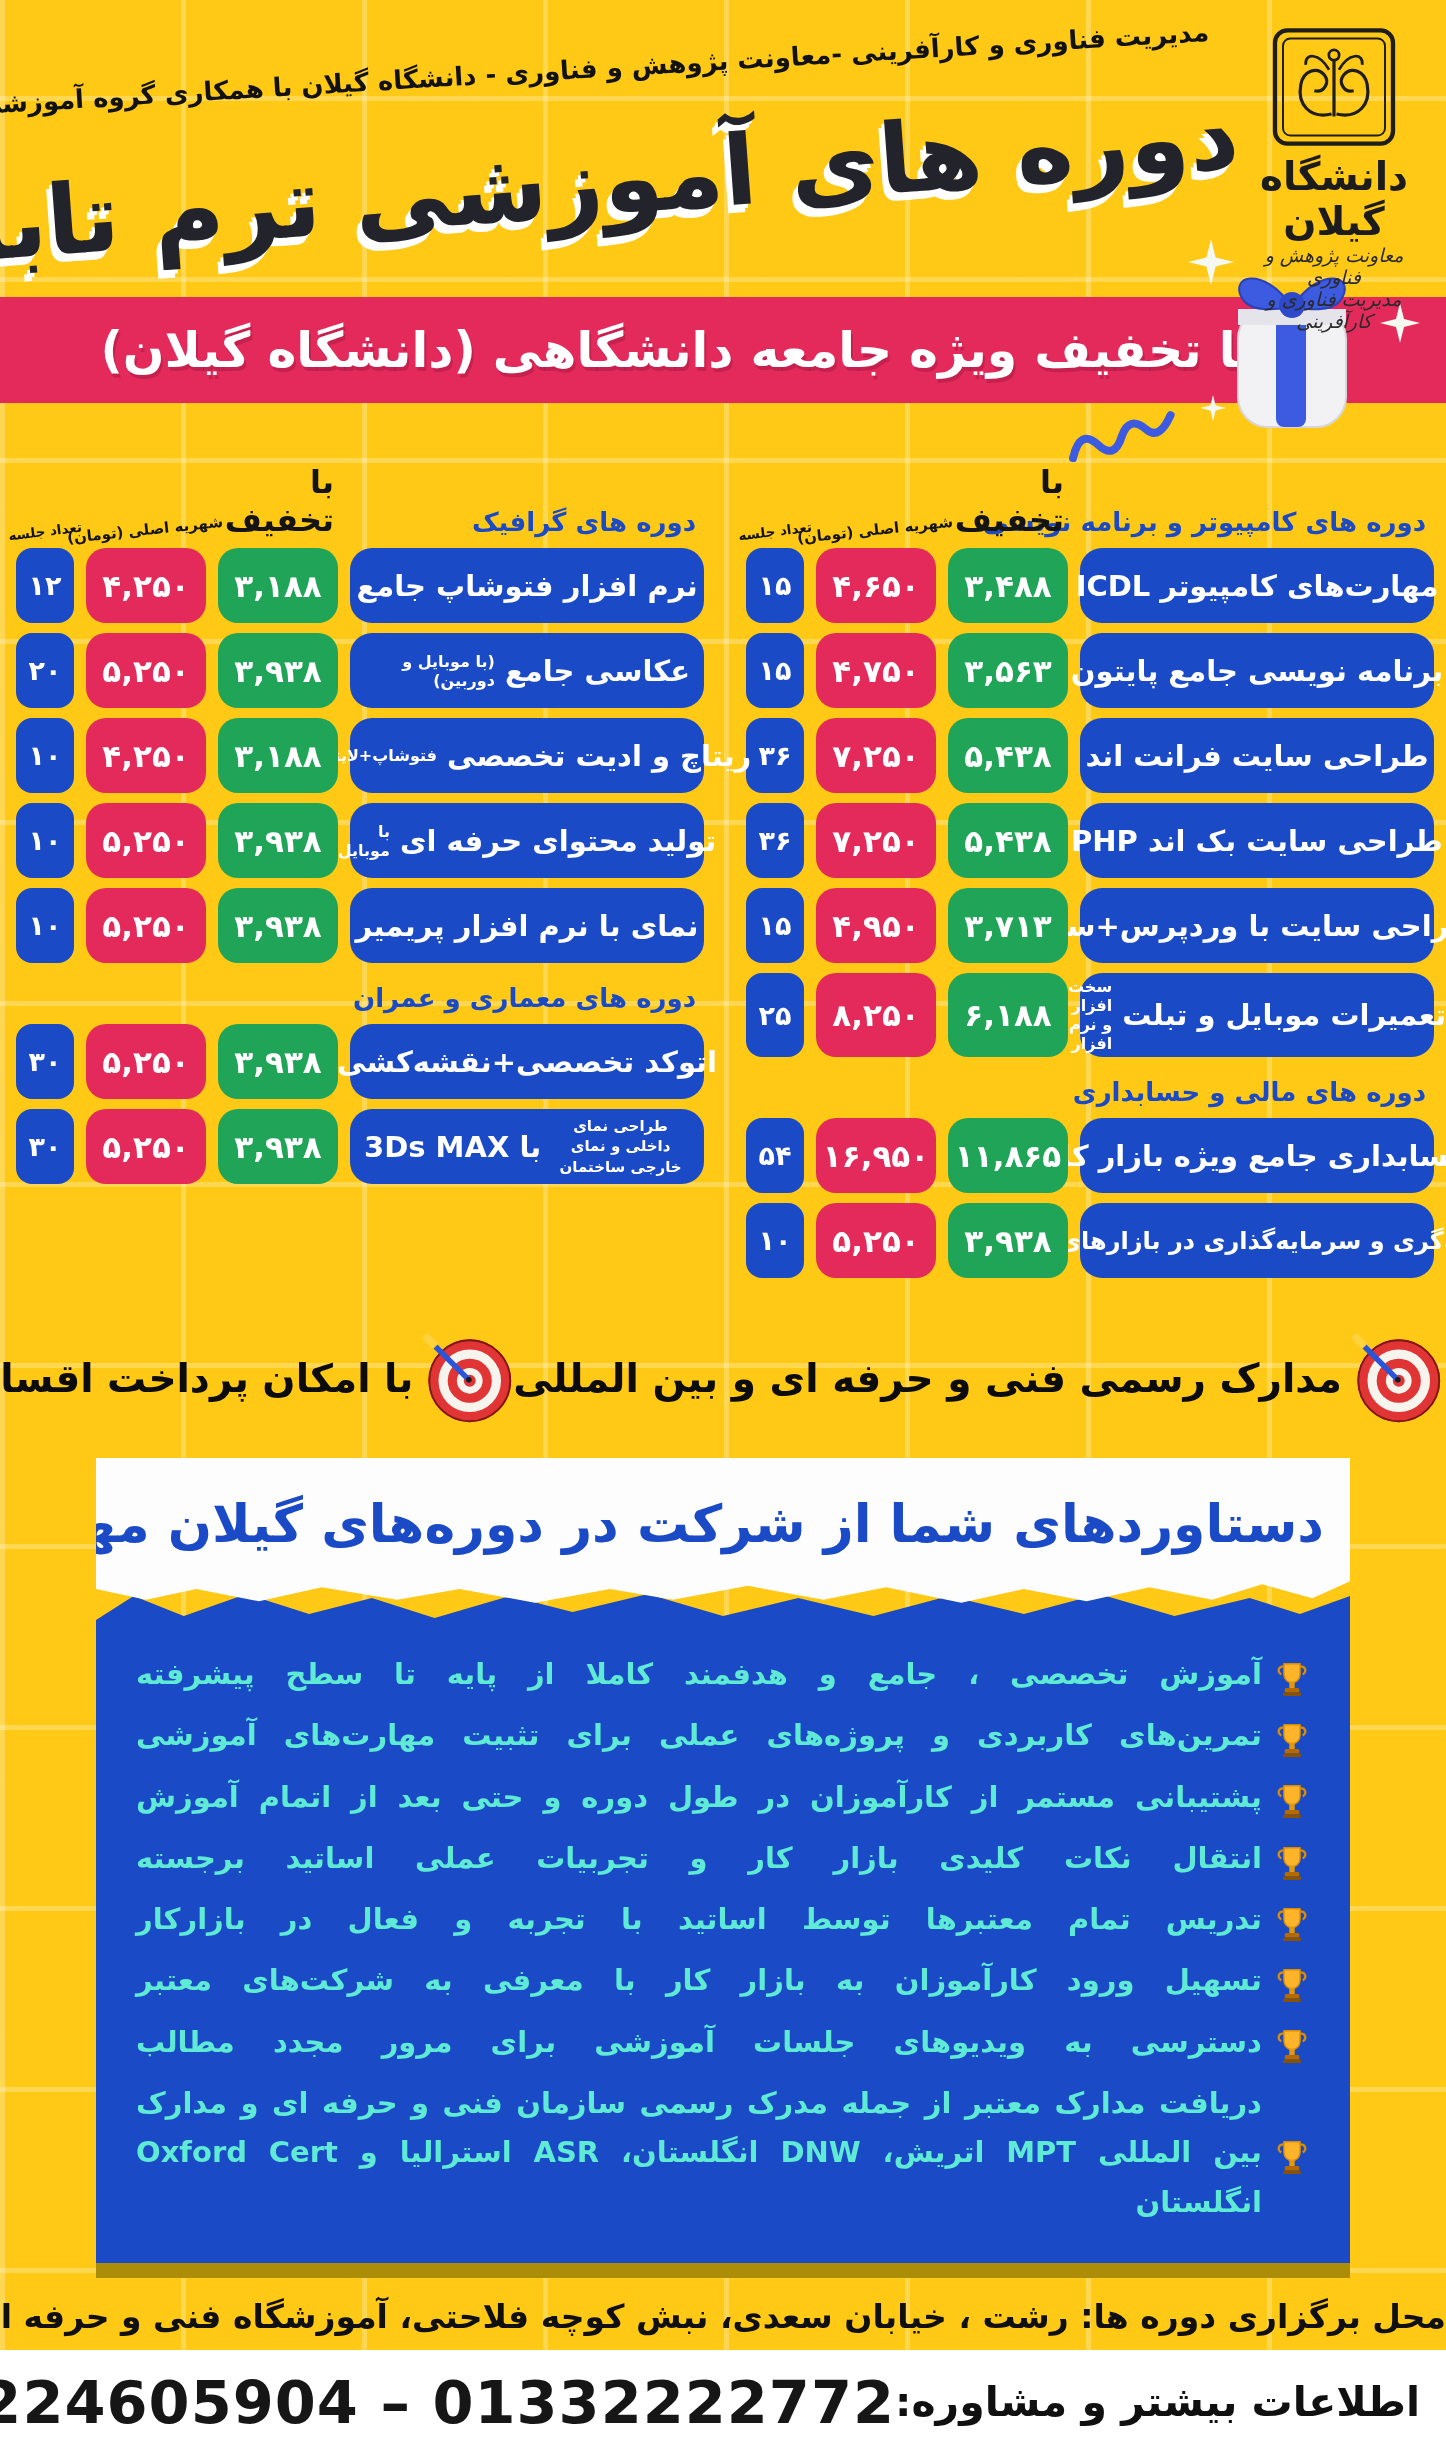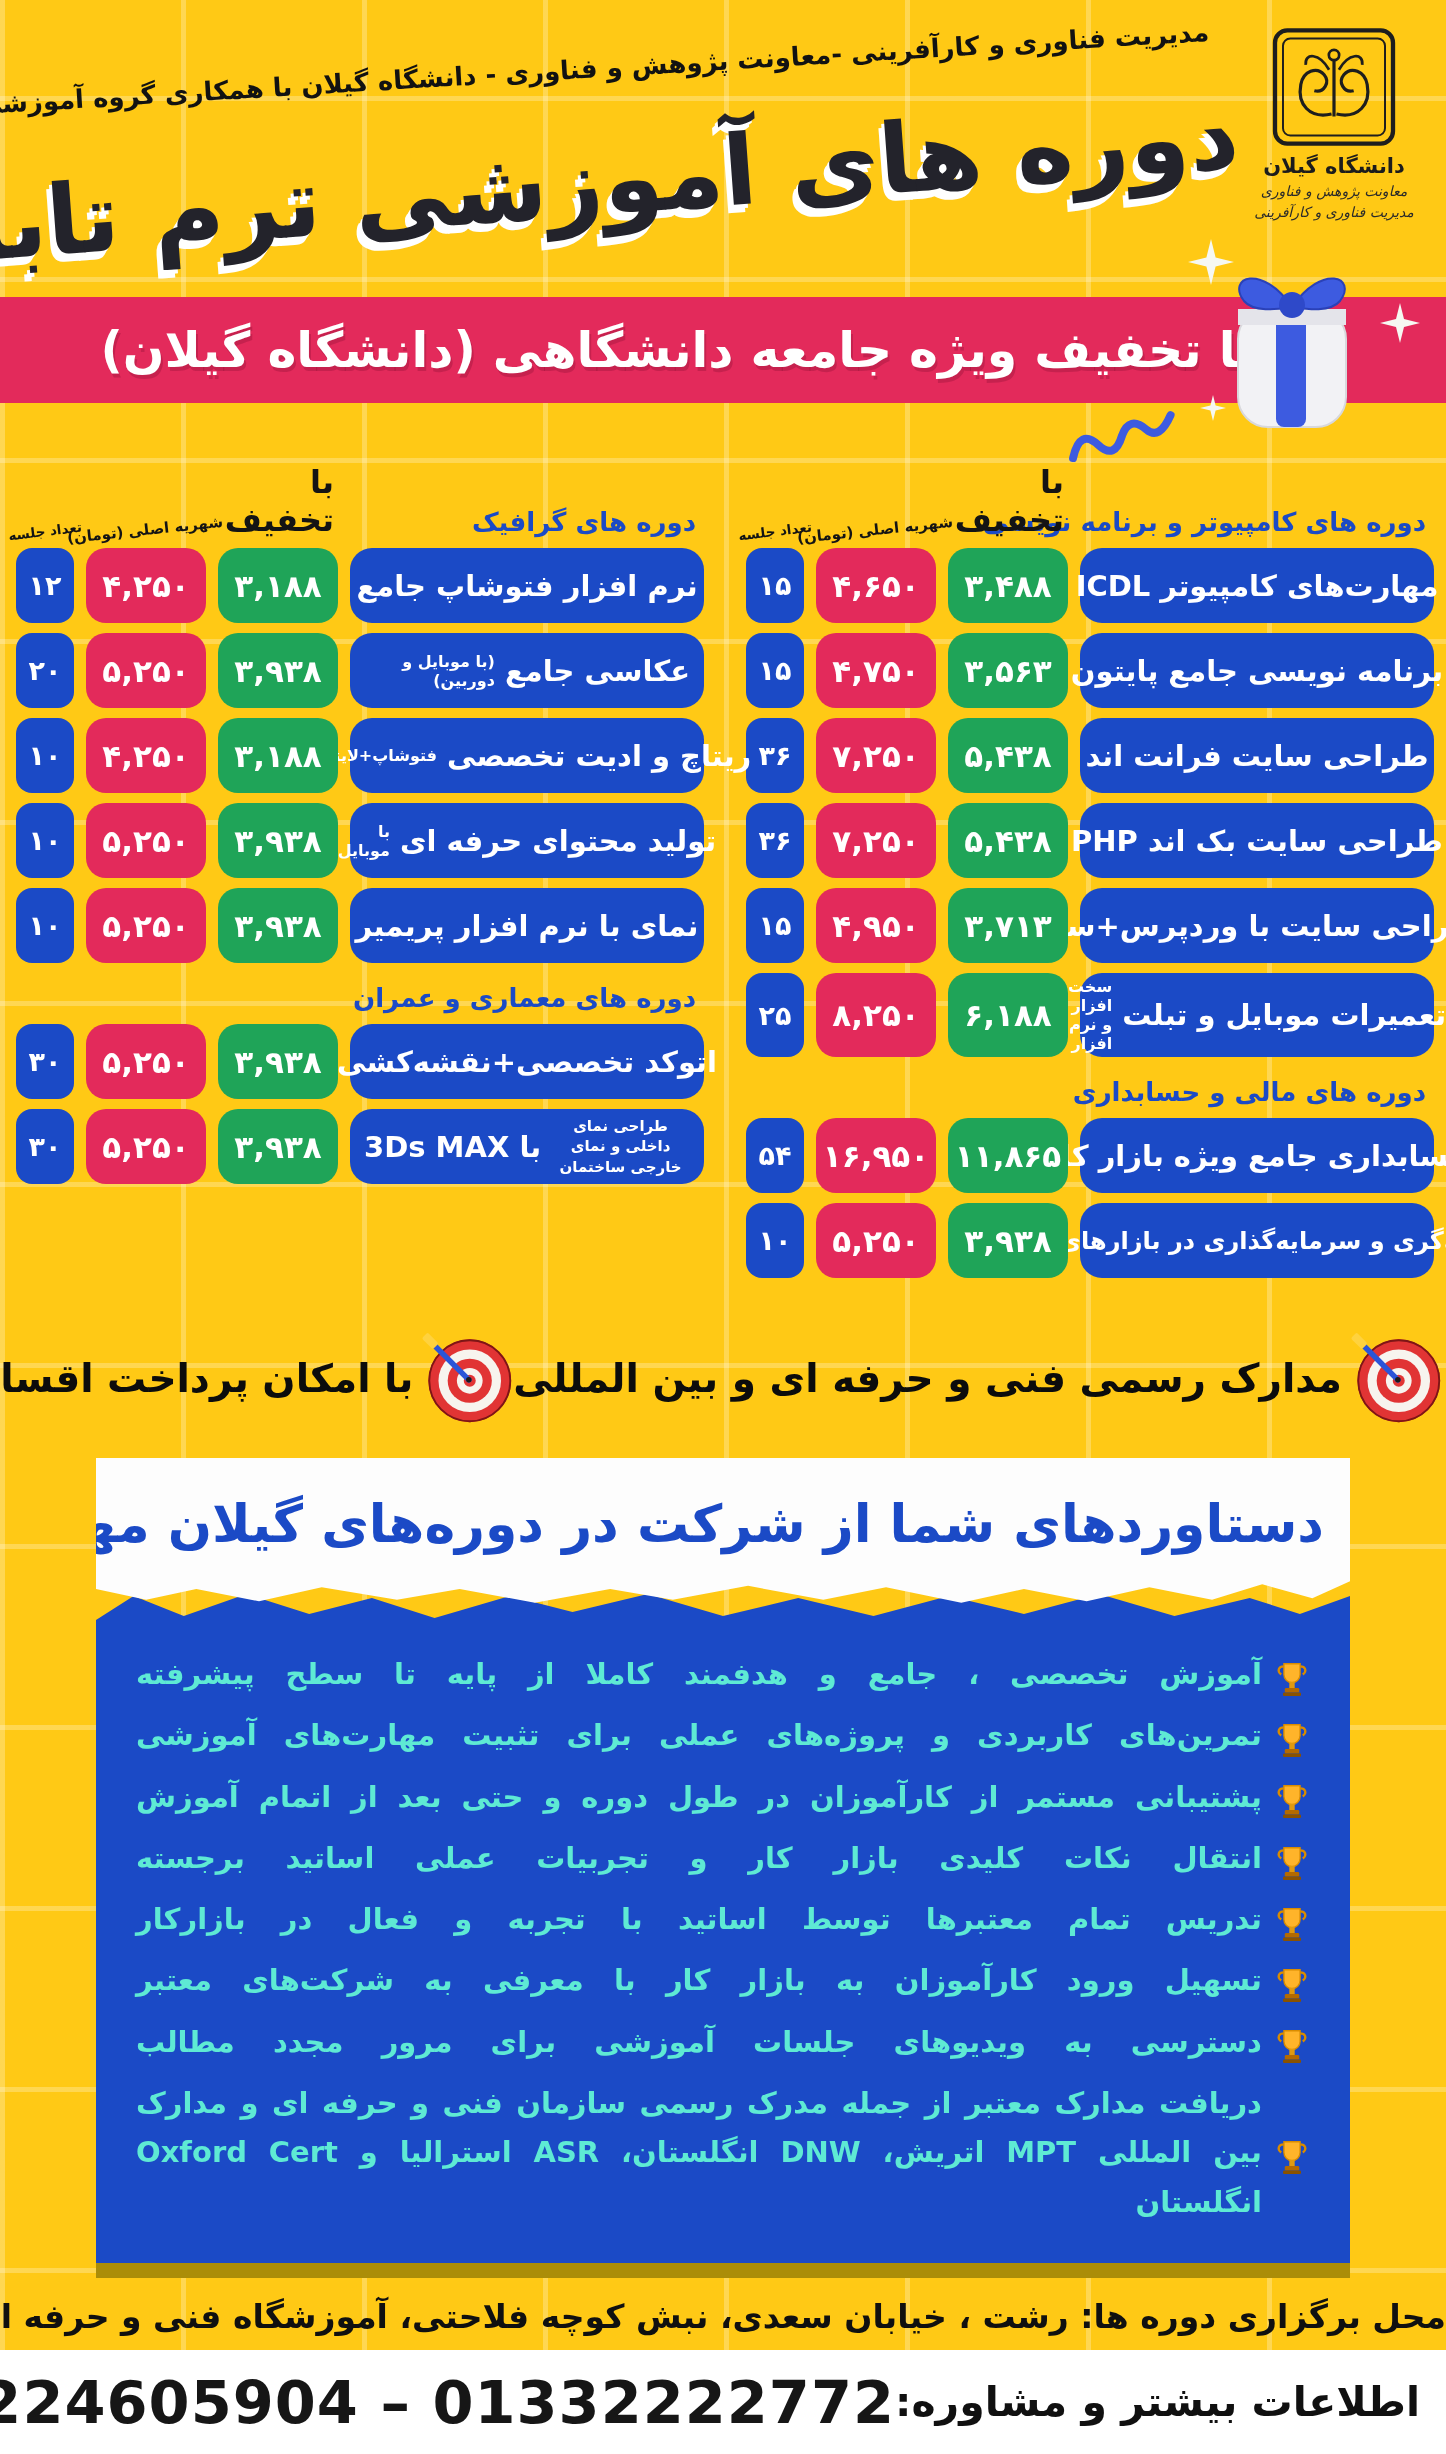--- a/index.html
+++ b/index.html
@@ -16,22 +16,22 @@
     content:""; position:absolute; inset:0; z-index:0; pointer-events:none;
     background-image:
       repeating-linear-gradient(90deg, rgba(255,255,255,.26) 0 5px, transparent 5px 181px),
       repeating-linear-gradient(0deg, rgba(255,255,255,.26) 0 5px, transparent 5px 181px);
   }
   .page > *{position:relative; z-index:1;}
 
   
   .brand{position:absolute; top:28px; right:14px; width:196px; text-align:center; z-index:2;}
   .brand svg{display:block; margin:0 auto;}
-  .brand-title{font-size:21px; font-weight:bold; color:#1c1c1c; margin-top:8px;}
-  .brand-sub{font-size:14px; font-style:italic; color:#2a2a2a; margin-top:5px;}
+  .brand-title{font-size:39px; font-weight:bold; color:#1c1c1c; margin-top:8px;}
+  .brand-sub{font-size:19px; font-style:italic; color:#2a2a2a; }
 
   .presenter{
     margin:52px 236px 0 26px; text-align:center; white-space:nowrap;
     font-size:26px; font-weight:bold; color:#121212;
     transform:rotate(-3.4deg);
   }
   .main-title{
     margin:40px 206px 0 24px; text-align:center; white-space:nowrap;
     font-size:97px; font-weight:bold; color:var(--navy);
     transform:rotate(-4.2deg);

